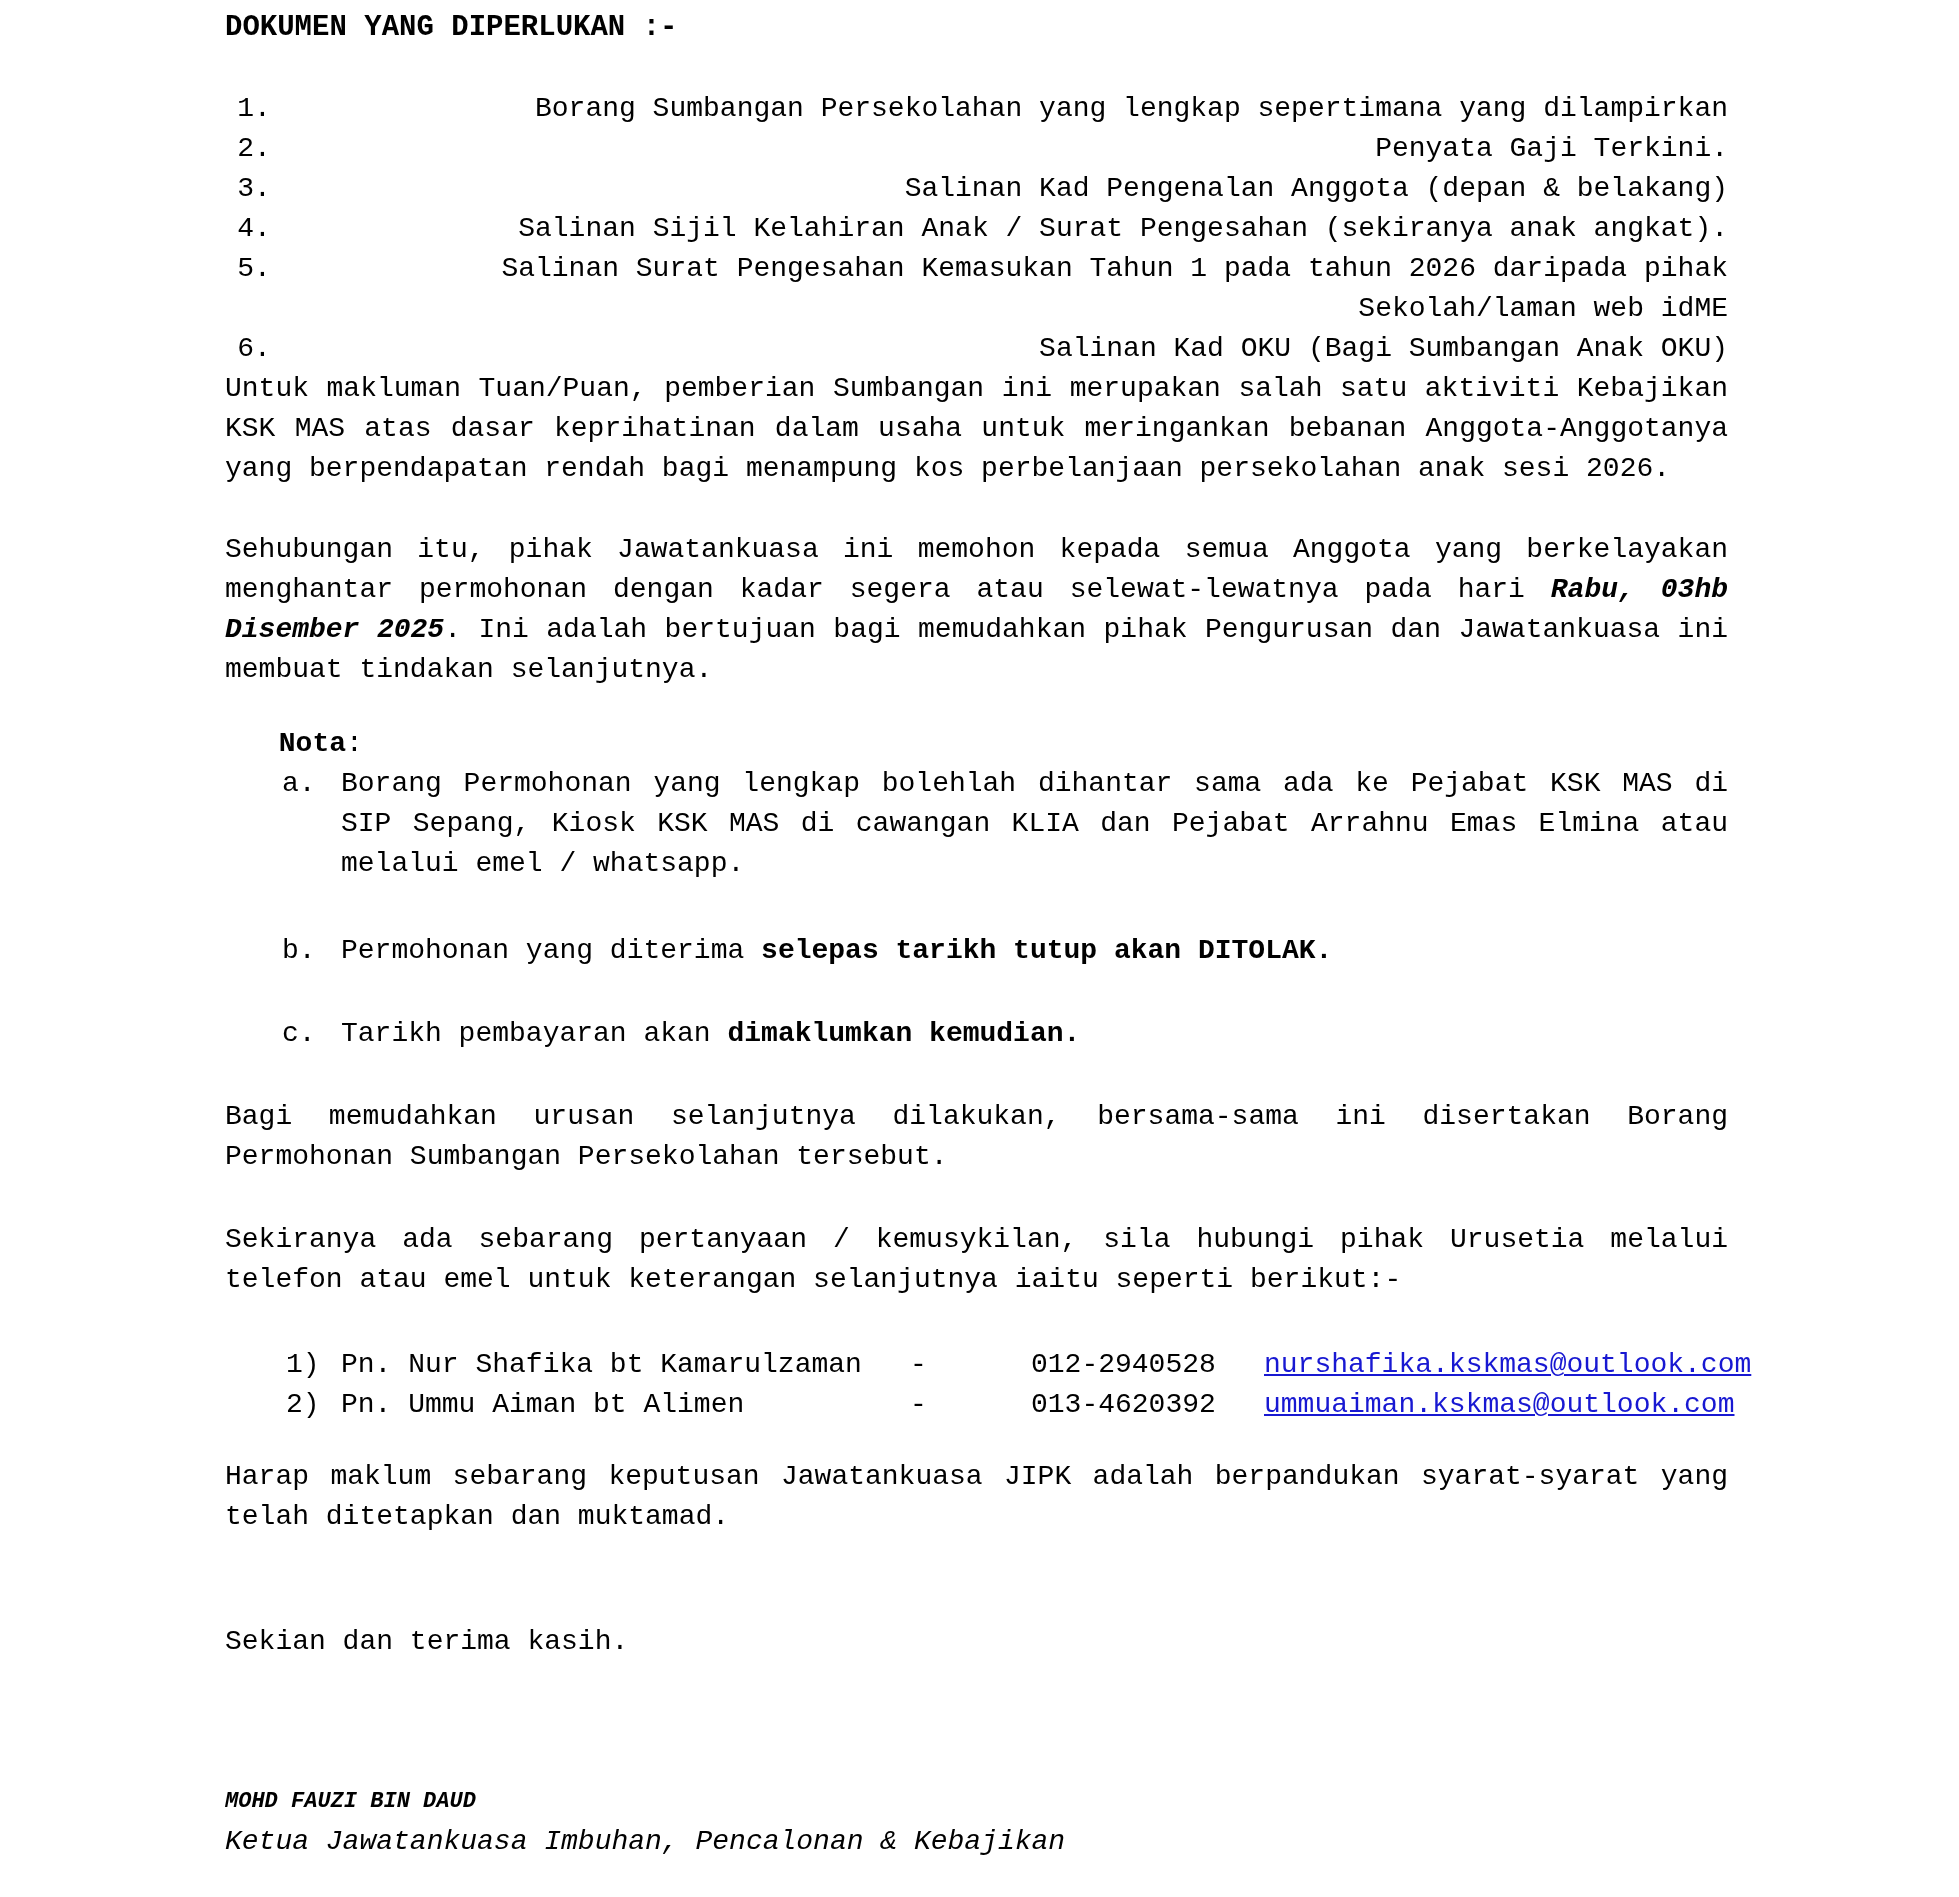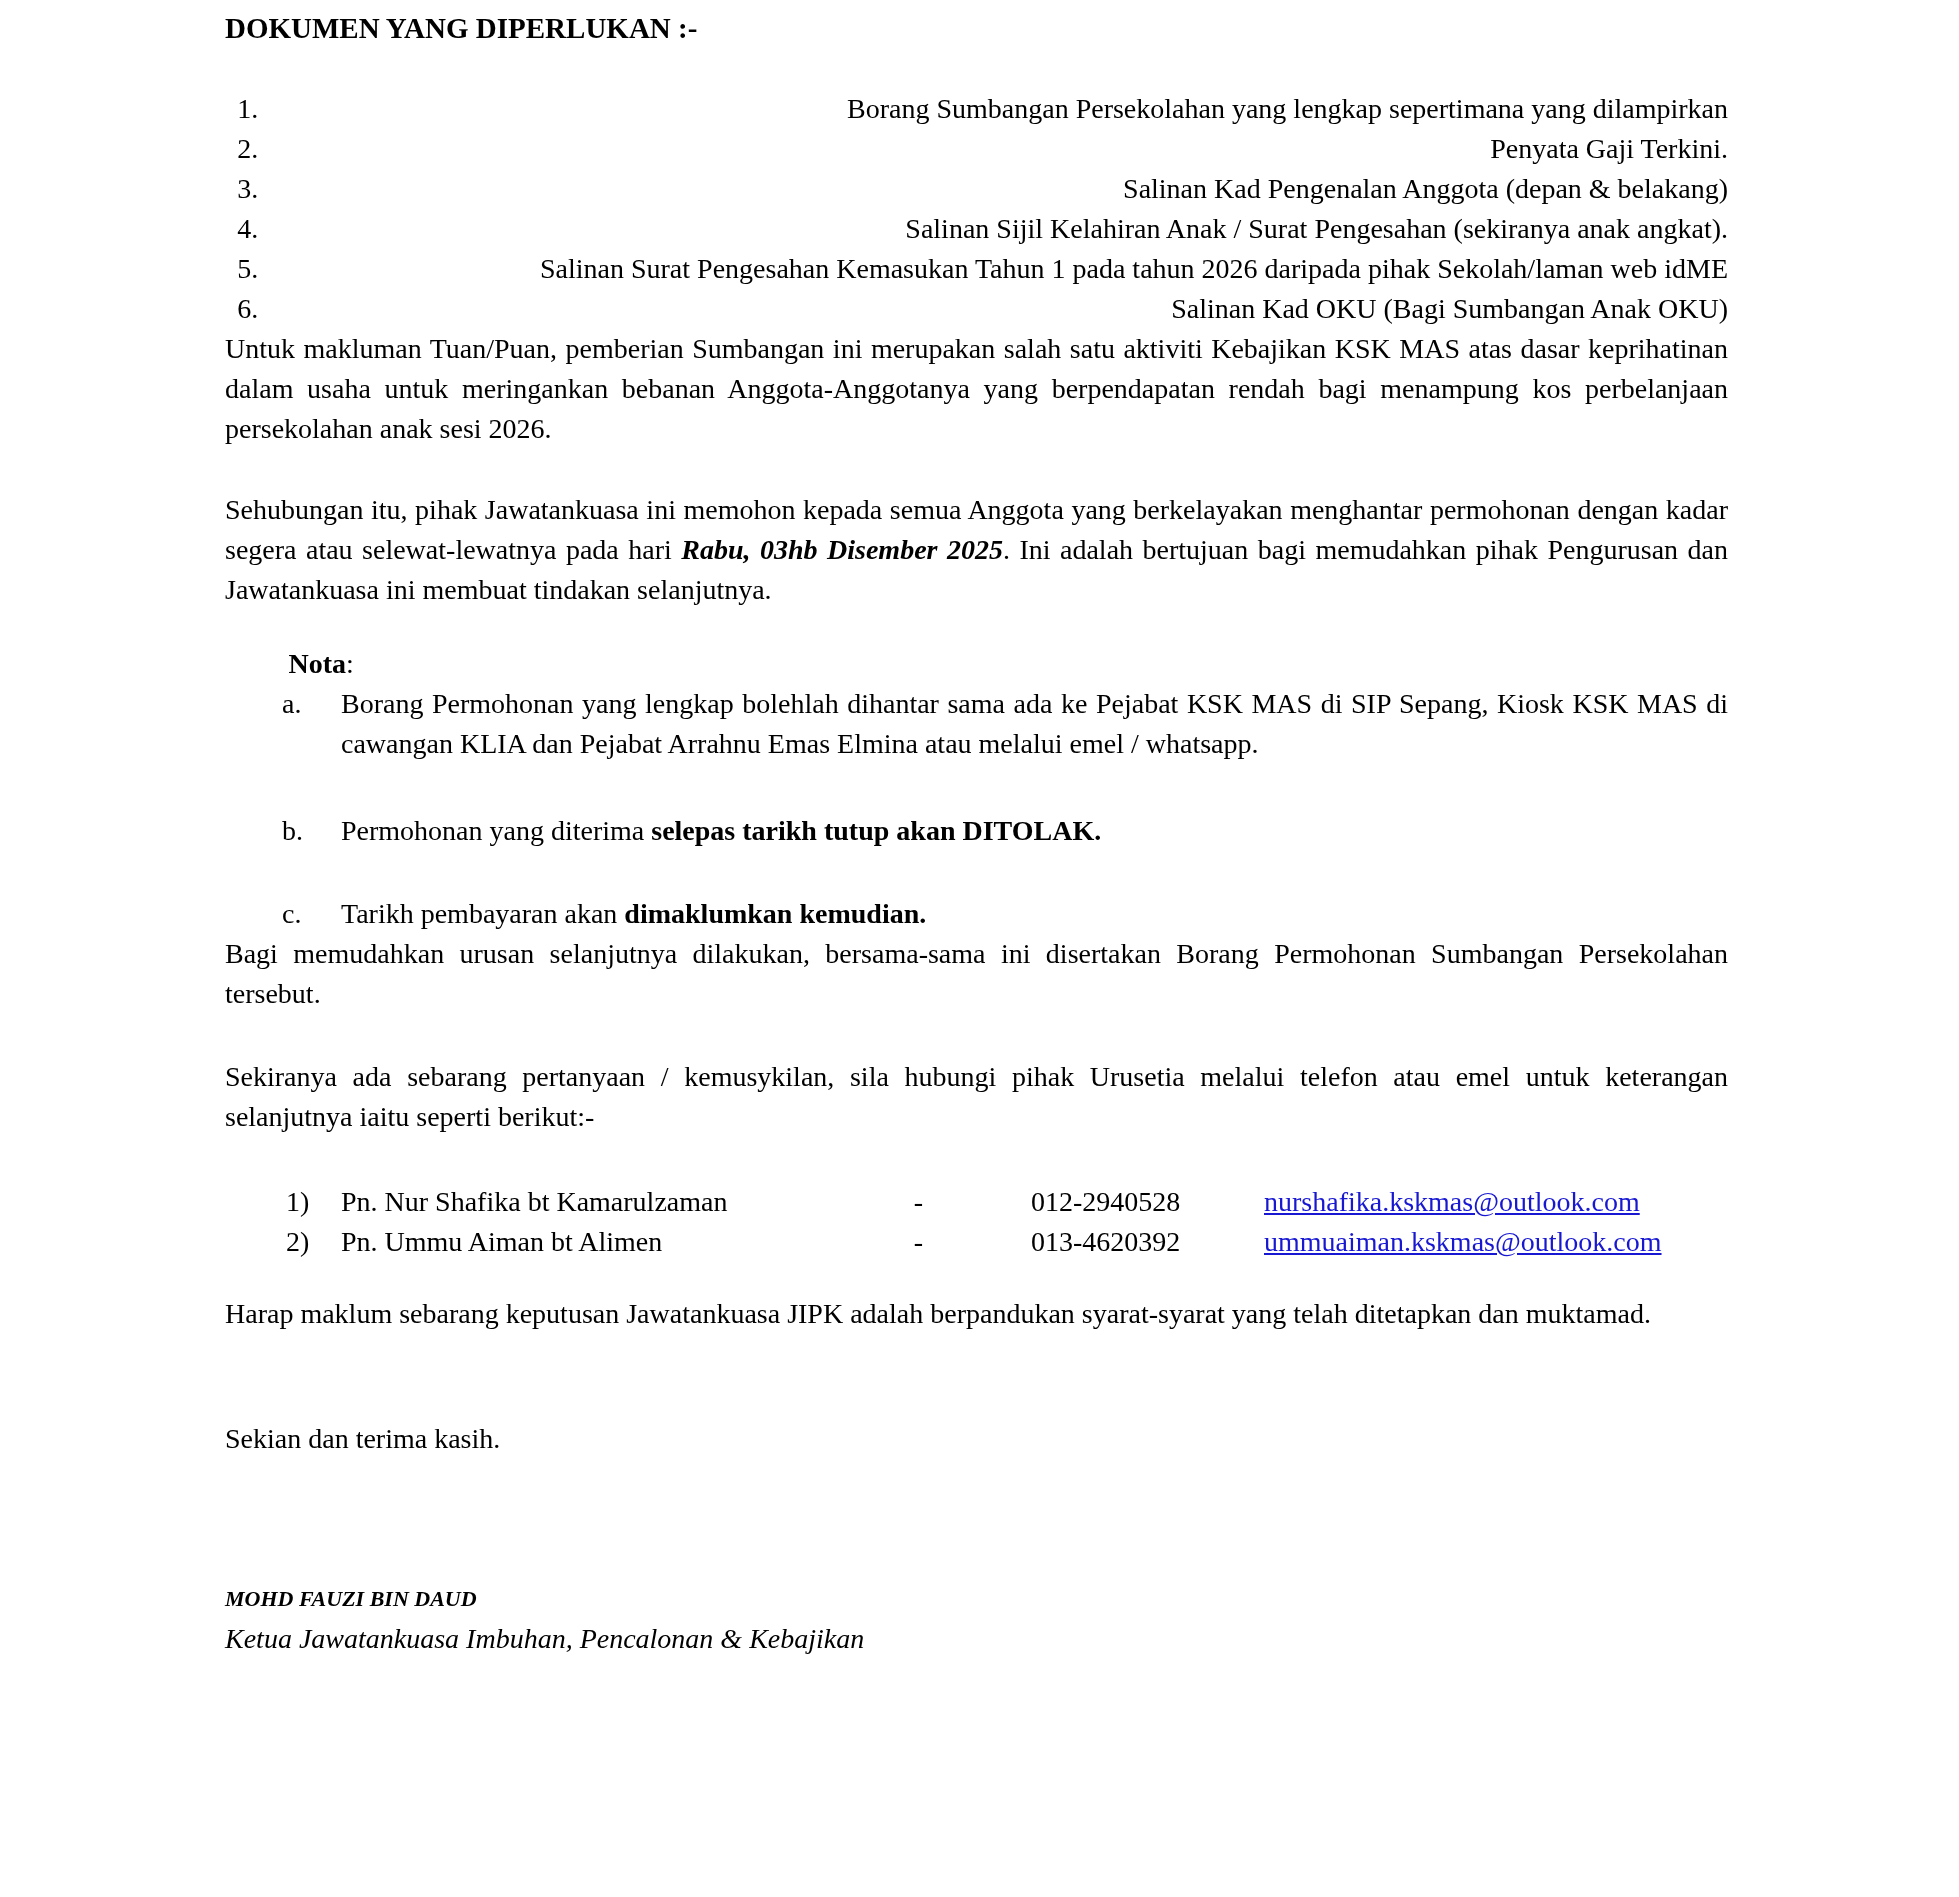--- a/index.html
+++ b/index.html
@@ -1,21 +1,21 @@
 <!DOCTYPE html>
 <html style="font-size:12.2px"><head>
 <meta charset="utf-8">
 <style>
   * { margin:0; padding:0; box-sizing:border-box; }
   html,body { background:#ffffff; }
   body { width:1960px; height:1897px; position:relative; }
   .page {
     width:1960px; height:1897px;
     padding:8.4px 232px 0 225px;
-    font-family:Liberation Serif, serif;
+    font-family:Liberation Mono, monospace;
     font-size:28px; line-height:40px; color:#000000;
     background:#ffffff;
   }
   .doc-title { font-size:29px; font-weight:bold; line-height:40px; margin:0 0 41px 0; }
   .num-list { list-style:none; margin-left:12.2px; }
   .num-list .row { display:flex; }
   .num-list .marker { width:64px; flex:none; }
   .num-list .txt { flex:1;text-align:right; }
   p.para { text-align:justify; }
   .p-intro { }
@@ -23,21 +23,21 @@
   .bi { font-weight:bold; font-style:italic; }
   .b { font-weight:bold; }
   .nota-head { margin-top:34px; display:flex;text-align:right; }
   .nota-label { font-weight:bold; width:121px; flex:none; }
   .sub-row { display:flex; margin-left:57px; }
   .sub-row .marker { width:59px; flex:none; }
   .sub-row .txt { flex:1; }
   .sub-a .txt { text-align:justify; }
   .sub-b { margin-top:47px; }
   .sub-c { margin-top:43px; }
-  .p-attach { }
+  .p-attach { margin-top:43px; }
   .p-enquiry { margin-top:43px; }
   .contacts { margin-top:45px; margin-left:61px; }
   .contact-row { display:flex; }
   .c-num { width:55px; flex:none; }
   .c-name { width:526px; flex:none; }
   .c-dash { width:103px; flex:none; text-align:center; }
   .c-phone { width:294px; flex:none; padding-left:61px; }
   .c-email { flex:1; }
   .email-link { color:#1818D2; text-decoration:underline; cursor:pointer; }
   .p-final { margin-top:32px; }

